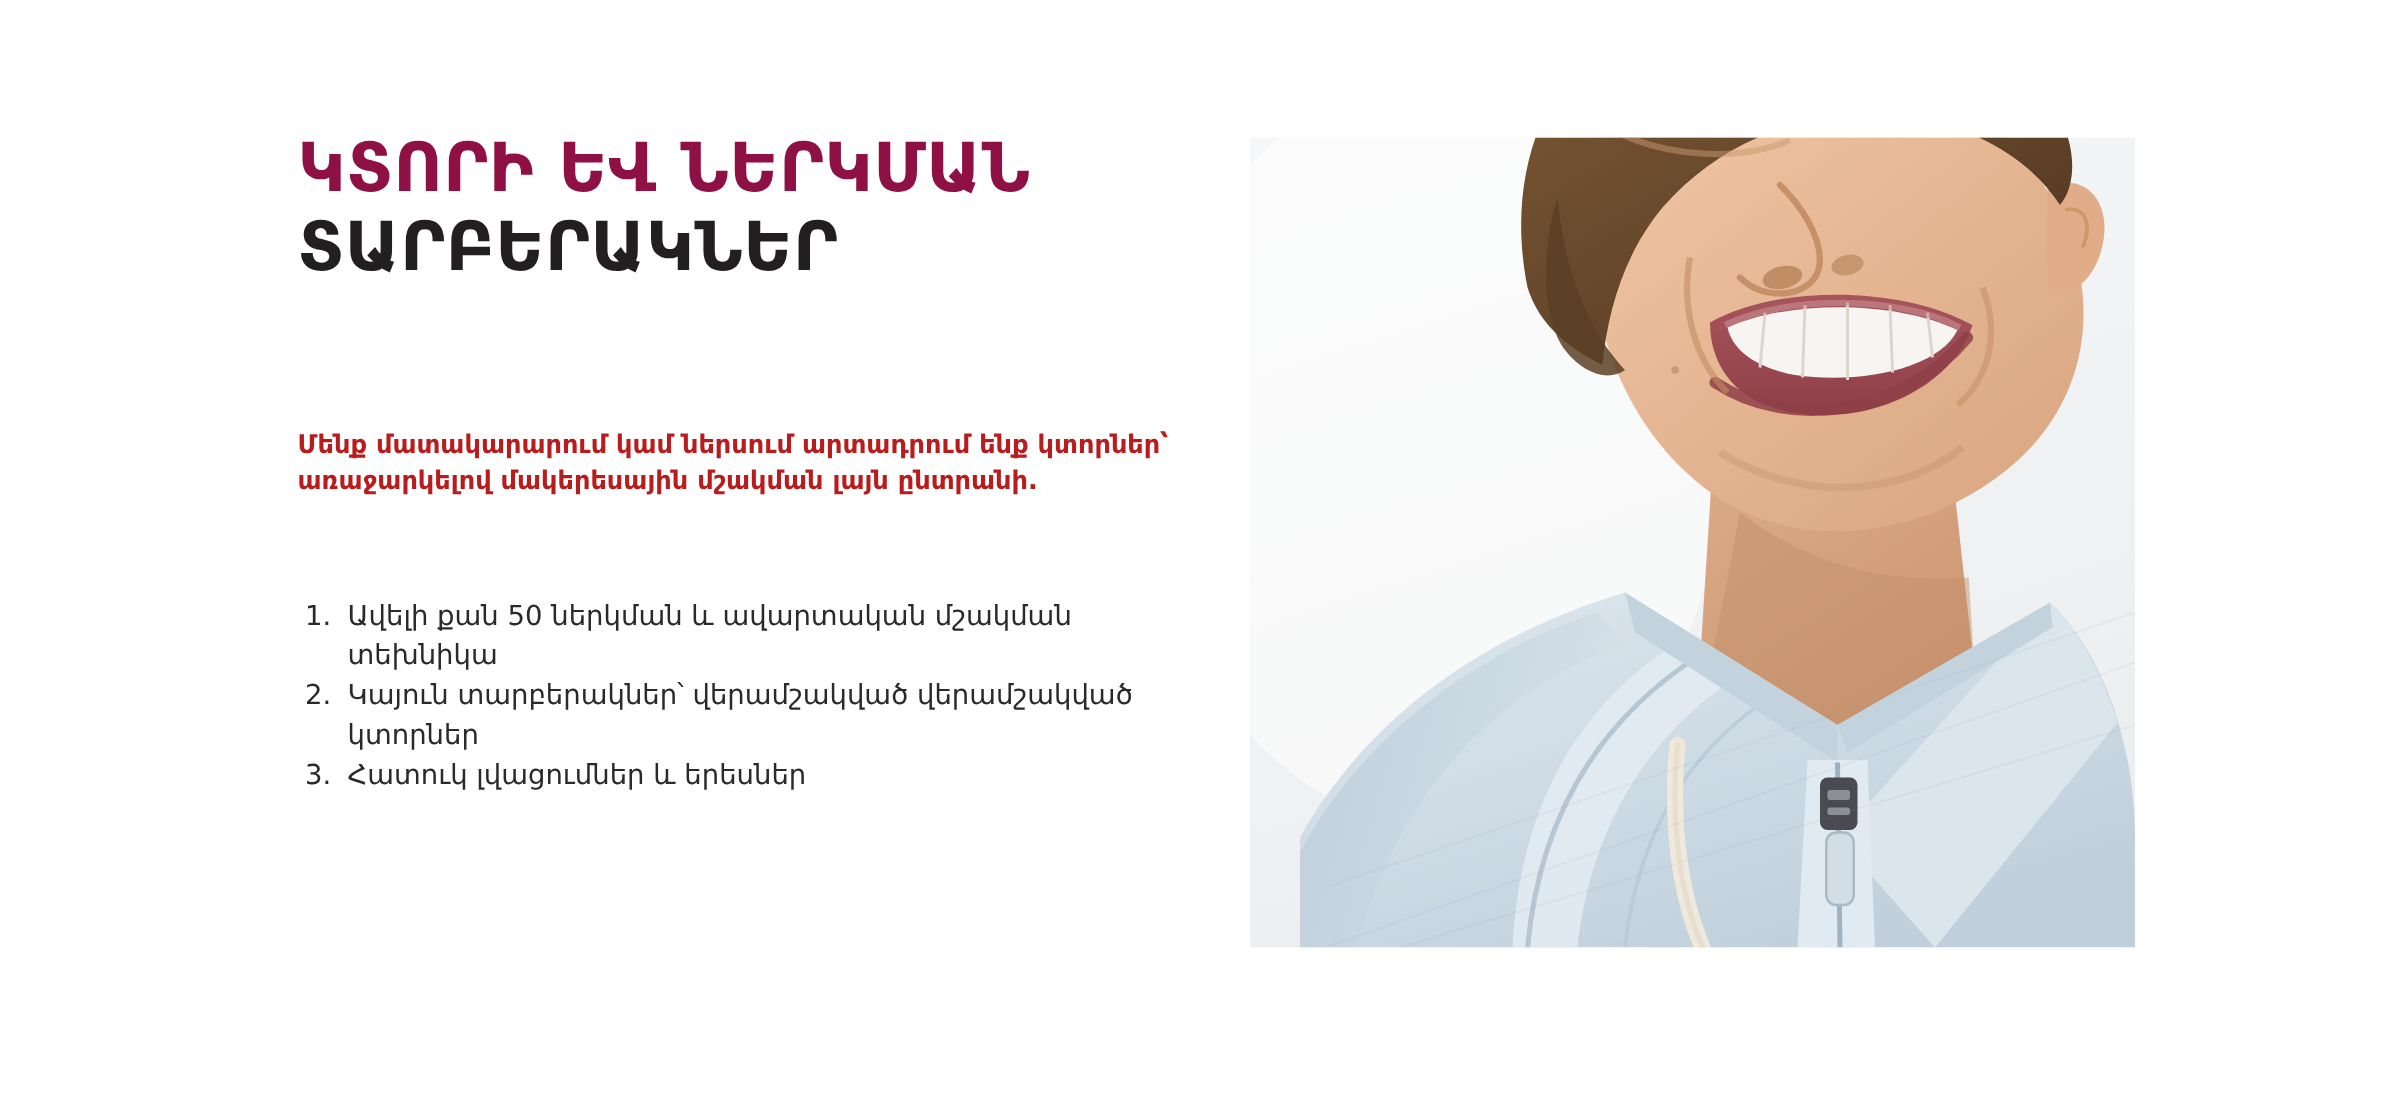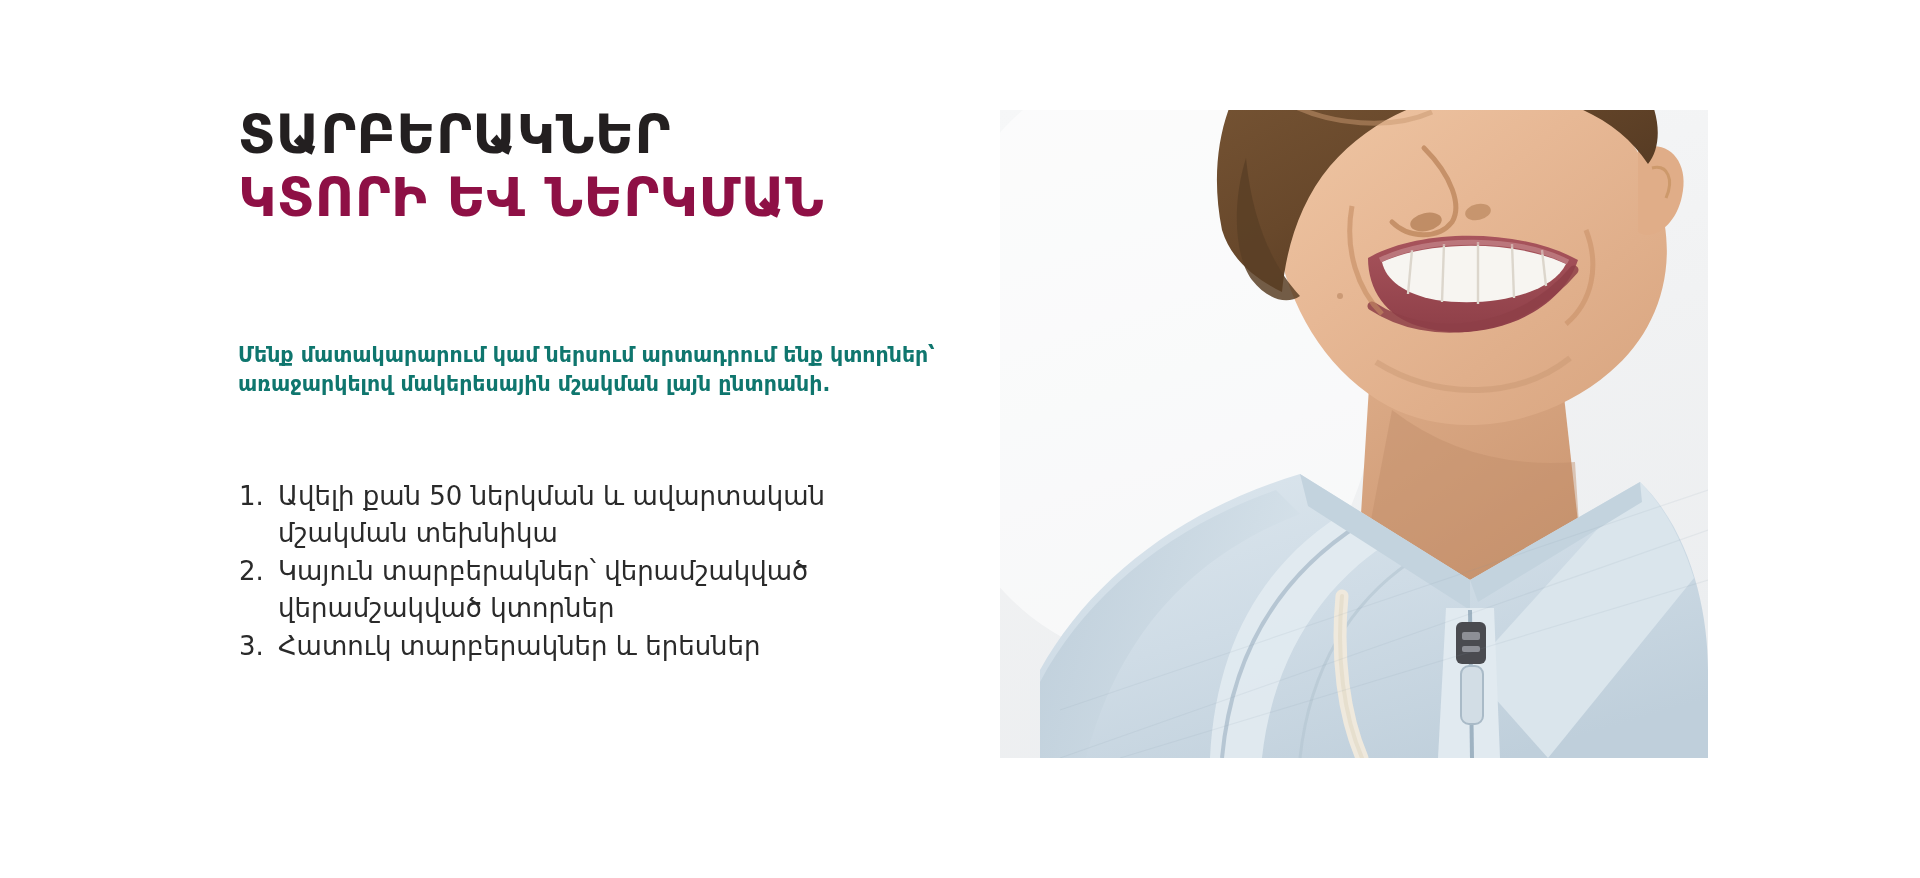--- a/index.html
+++ b/index.html
@@ -48,37 +48,37 @@
   .title-line-2 { color: #231F20; }
 
   .lede {
     margin: 0;
     padding: 0;
     width: 700px;
     font-family: "DejaVu Sans", "Liberation Sans", sans-serif;
     font-weight: 700;
     font-size: 20.5px;
     line-height: 1.42;
-    color: #0f766e;
+    color: #b91c1c;
     position: absolute;
     top: 237px;
     left: 0;
   }
 
   .feature-list {
     position: absolute;
     top: 374px;
     left: 0;
     margin: 0;
     padding: 0 0 0 34px;
     width: 690px;
     list-style: decimal;
     font-family: "DejaVu Sans", "Liberation Sans", sans-serif;
     font-weight: 400;
-    font-size: 26px;
+    font-size: 22px;
     line-height: 1.42;
     color: #2A2A2A;
   }
   .feature-list li {
     margin: 0 0 1px 0;
     padding-left: 6px;
   }
   .feature-list li::marker {
     font-weight: 400;
     color: #2A2A2A;
@@ -102,30 +102,30 @@
   }
 </style>
 </head>
 <body>
 
 <div class="slide">
 
   <div class="content-col">
 
     <h1 class="title-block">
+      <span class="title-line title-line-1">ԿՏՈՐԻ ԵՎ ՆԵՐԿՄԱՆ</span>
       <span class="title-line title-line-2">ՏԱՐԲԵՐԱԿՆԵՐ</span>
-      <span class="title-line title-line-1">ԿՏՈՐԻ ԵՎ ՆԵՐԿՄԱՆ</span>
     </h1>
 
     <p class="lede">Մենք մատակարարում կամ ներսում արտադրում ենք կտորներ՝ առաջարկելով մակերեսային մշակման լայն ընտրանի.</p>
 
     <ol class="feature-list">
       <li>Ավելի քան 50 ներկման և ավարտական մշակման տեխնիկա</li>
       <li>Կայուն տարբերակներ՝ վերամշակված վերամշակված կտորներ</li>
-      <li>Հատուկ տարբերակներ և երեսներ</li>
+      <li>Հատուկ լվացումներ և երեսներ</li>
     </ol>
 
   </div>
 
   <div class="photo-frame">
     <svg viewBox="0 0 708 648" preserveAspectRatio="xMidYMid slice" role="img">
       <defs>
         <linearGradient id="bgGrad" x1="0" y1="0" x2="0.35" y2="1">
           <stop offset="0%" stop-color="#f6f7f8"></stop>
           <stop offset="55%" stop-color="#f1f2f3"></stop>

